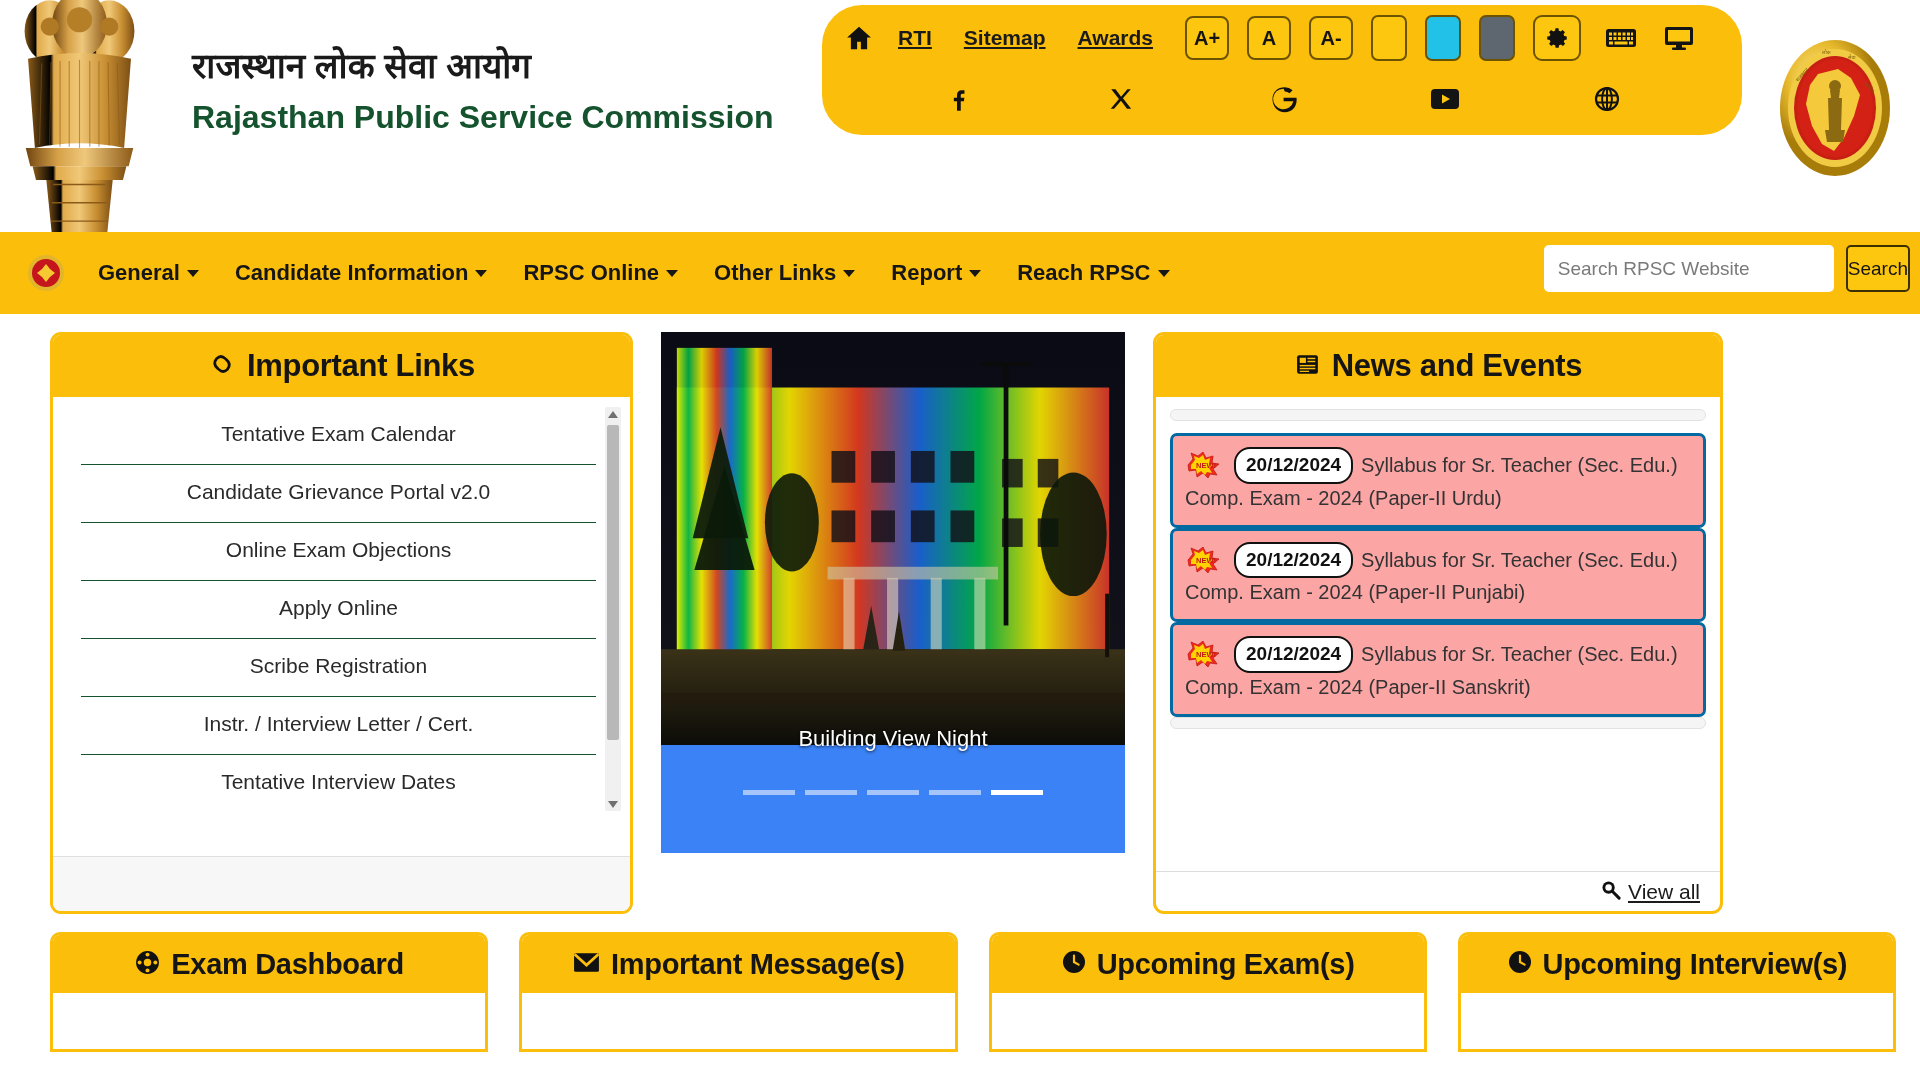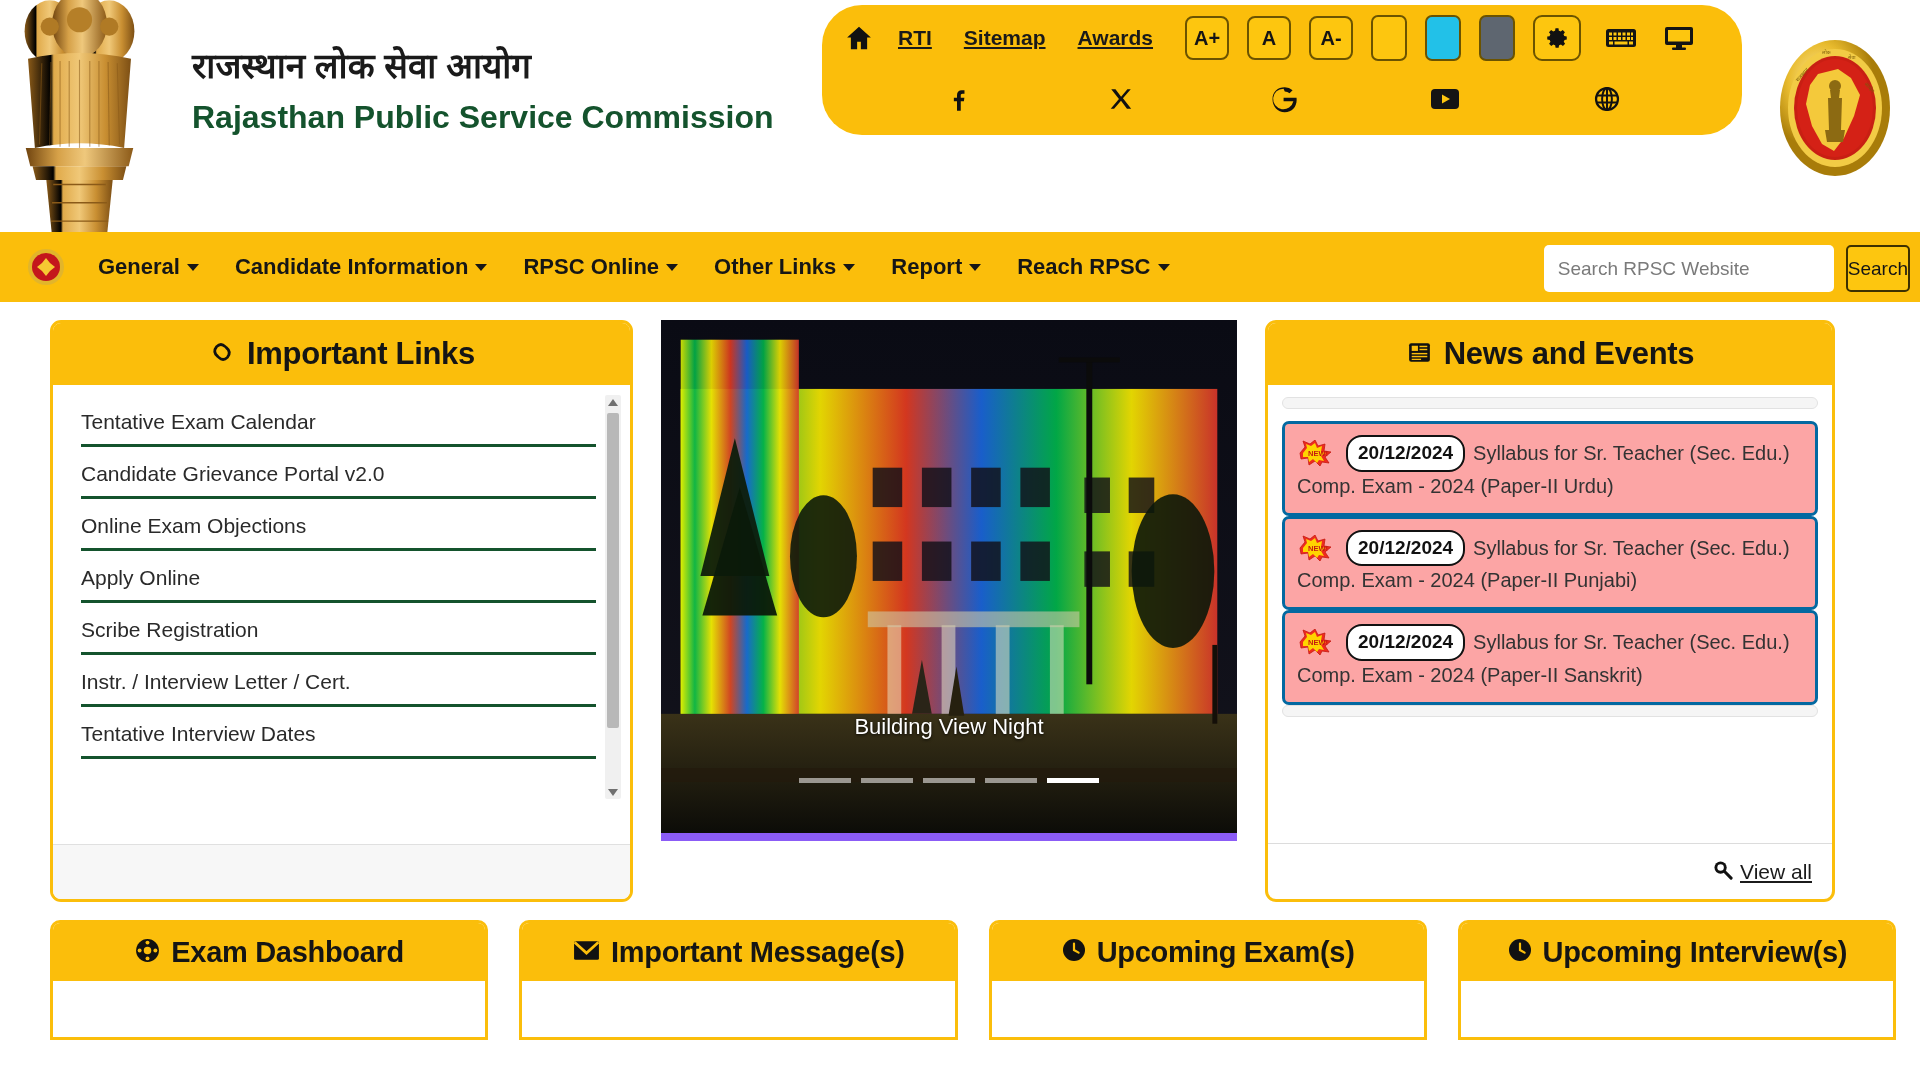--- a/index.html
+++ b/index.html
@@ -119,21 +119,21 @@
 
   .rpsc-logo {
     position: absolute;
     right: 28px; top: 38px;
     width: 114px; height: 140px;
   }
   .rpsc-logo svg { width: 100%; height: 100%; }
 
   
   .navbar {
-    height: 70px;
+    height: 82px;
     background: #FBBE0B;
     display: flex;
     align-items: center;
     padding: 0 0 0 26px;
     position: relative;
   }
   .nav-logo { width: 40px; height: 40px; margin-right: 32px; flex-shrink:0; }
   .nav-item {
     font-size: 22px;
     font-weight: 700;
@@ -210,24 +210,25 @@
     overflow: hidden;
   }
   .links-scroll {
     height: 404px;
     overflow: hidden;
     padding: 0 34px 0 28px;
   }
   .link-item {
     font-size: 21px;
     color: #2a2a2a;
-    padding: 15px 0 10px 0;
-    border-bottom: 3px solid #14532d;
+    padding: 15px 0 18px 0;
+    border-bottom: 1px solid #14532d;
     cursor: pointer;
     white-space: nowrap;
+    text-align: center;
   }
   .sb-track {
     position: absolute;
     right: 9px; top: 10px;
     width: 16px; height: 404px;
     background: #f0f0f0;
     border-radius: 2px;
   }
   .sb-arrow {
     width: 16px; height: 14px;
@@ -246,26 +247,26 @@
     cursor: pointer;
   }
   .links-footer {
     height: 55px;
     background: #f7f7f7;
     border-top: 1px solid #e0e0e0;
   }
 
   
   .carousel {
-    width: 576px;
+    width: 464px;
     height: 521px;
     position: relative;
     overflow: hidden;
     flex-shrink: 0;
-    background: #8b5cf6;
+    background: #3b82f6;
   }
   .carousel-img { position:absolute; inset:0; }
   .carousel-caption {
     position: absolute;
     left: 0; right: 0; top: 394px;
     text-align: center;
     color: #fff;
     font-size: 22px;
     text-shadow: 0 1px 3px rgba(0,0,0,.8);
   }
@@ -319,21 +320,21 @@
     padding: 2px 10px 3px 10px;
     font-size: 19px;
     font-weight: 700;
     color: #111;
     margin-right: 8px;
     vertical-align: 1px;
     background: #fff;
     white-space: nowrap;
   }
   .news-footer {
-    height: 56px;
+    height: 40px;
     border-top: 1px solid #dcdcdc;
     display: flex; align-items: center; justify-content: flex-end;
     padding-right: 20px;
     gap: 7px;
   }
   .view-all {
     font-size: 21px; color: #1b1b1b;
     text-decoration: underline;
     cursor: pointer;
   }

